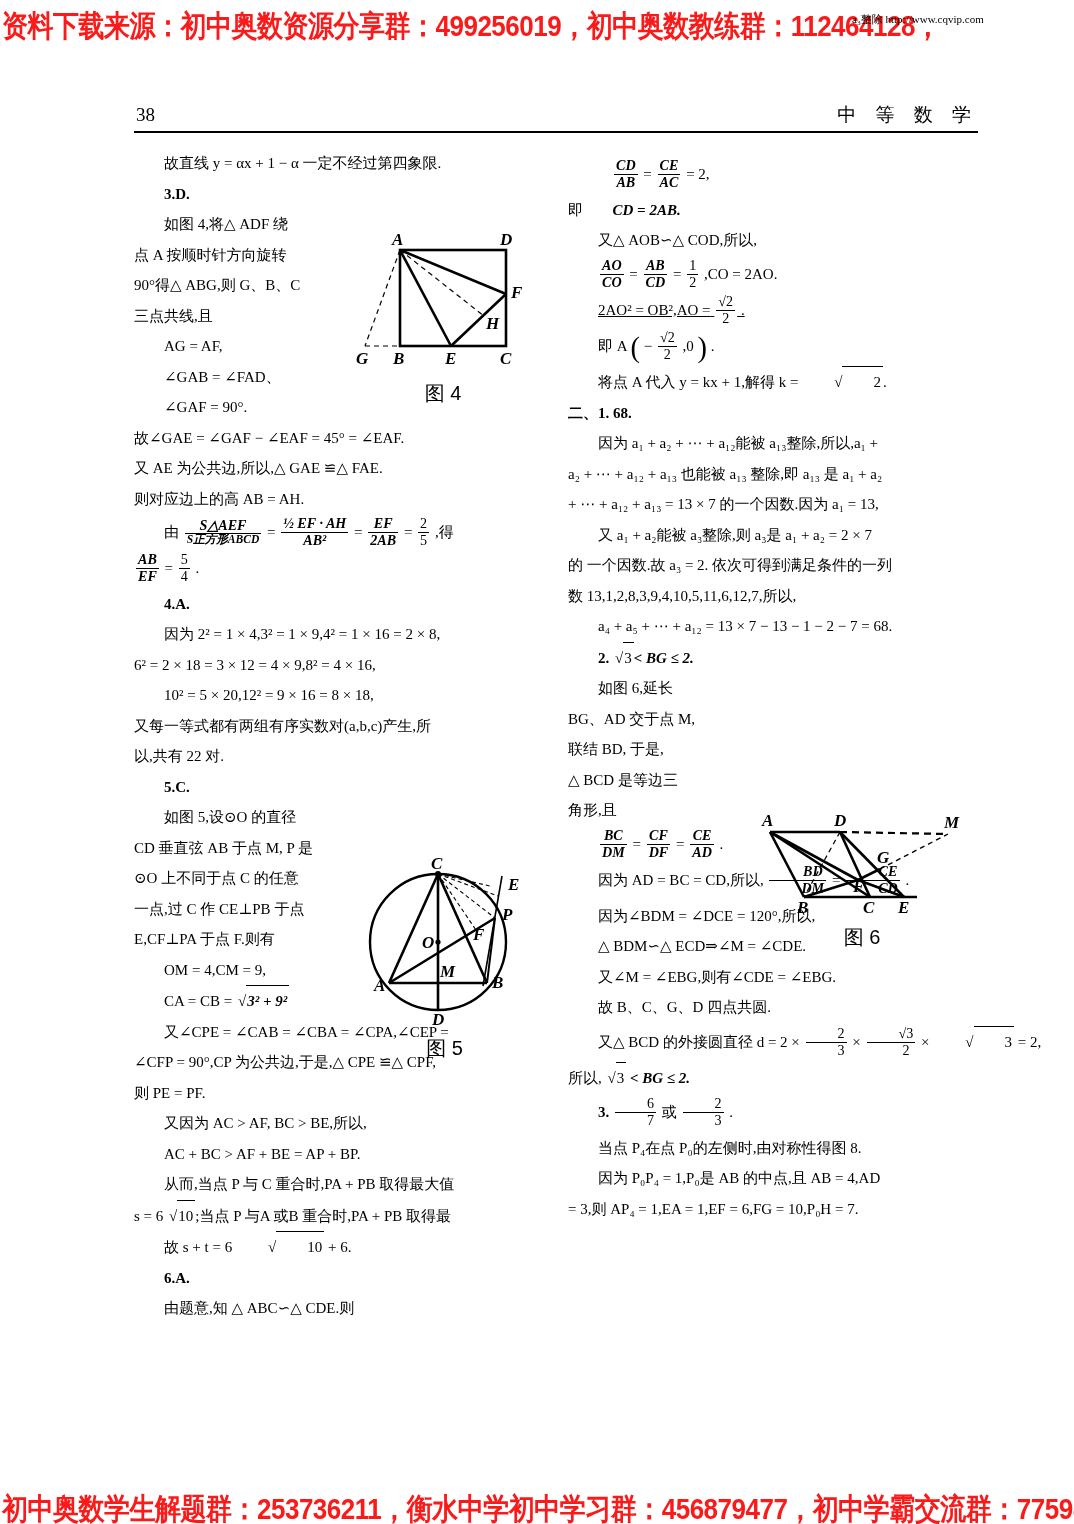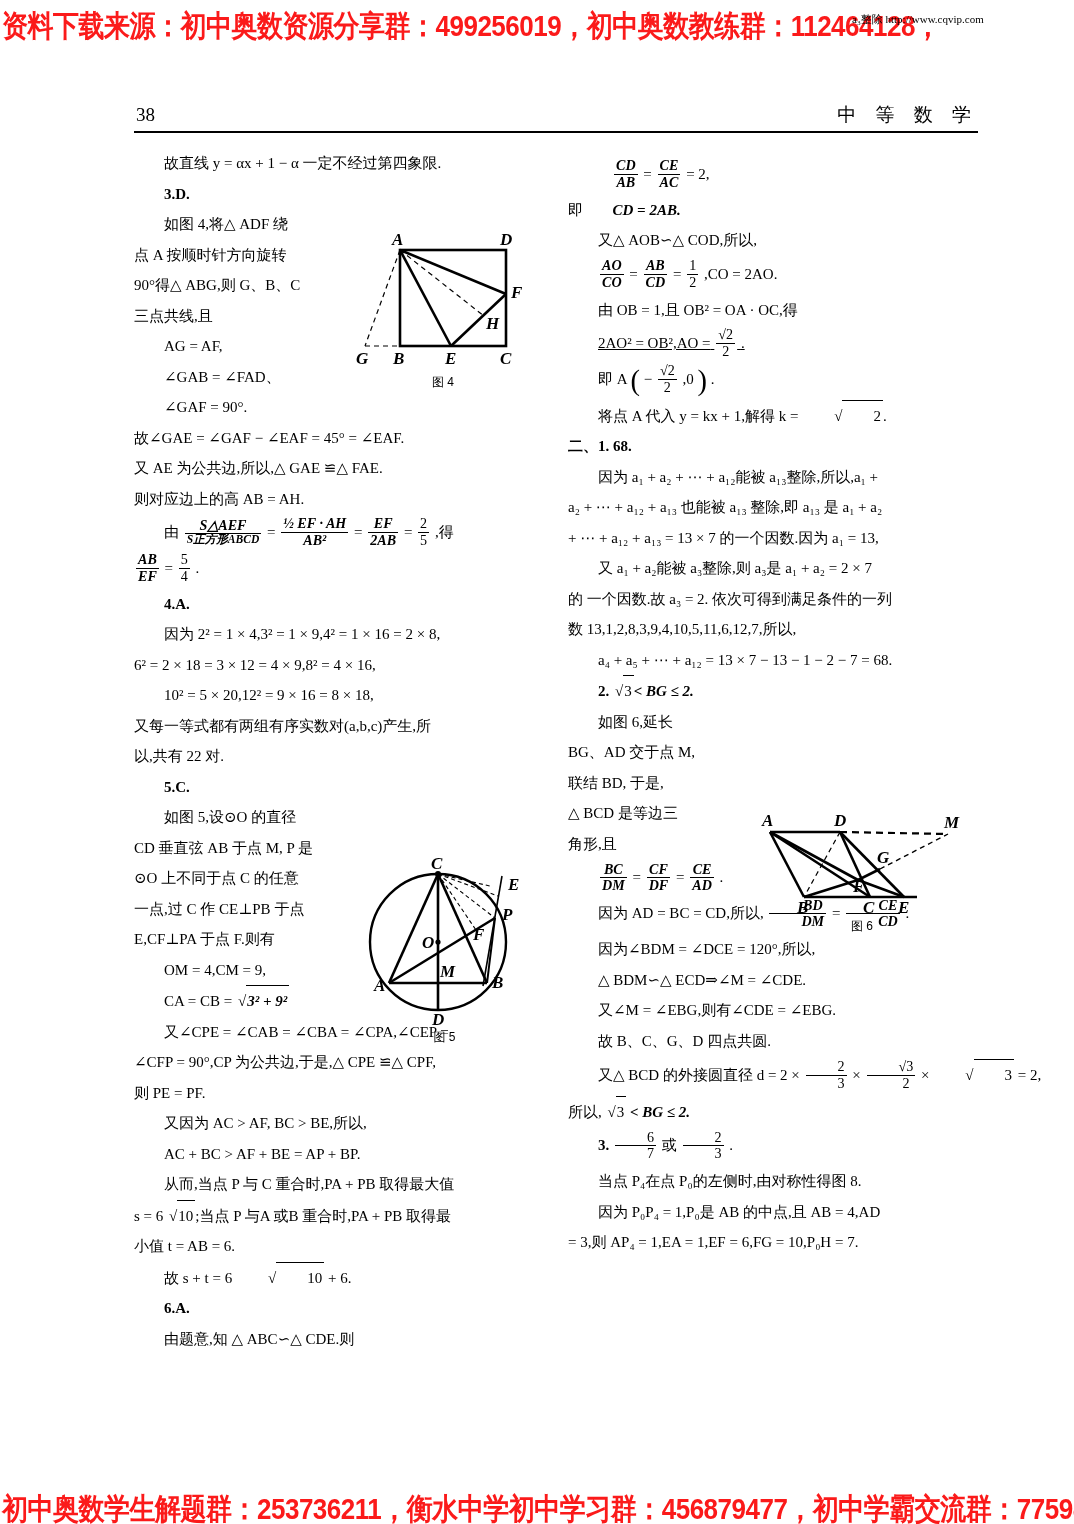--- a/index.html
+++ b/index.html
@@ -123,23 +123,23 @@
   .rad { display: inline-block; position: relative; padding-left: 2px; }
   .rad > .rbody { border-top: 1.3px solid #000; padding: 0 2px 0 1px; display: inline-block; }
 
   
   .disp { margin: 3px 0; }
 
   
   .figbox { position: absolute; }
   .figcap {
     text-align: center;
-    font-size: 12px;
+    font-size: 20px;
     font-family: "Liberation Sans", sans-serif;
-    margin-top: 1px;
+    margin-top: 7px;
   }
   svg { display: block; }
   .lbl { font-family: "Liberation Serif", serif; font-style: italic; font-weight: bold; font-size: 17px; }
 </style>
 </head>
 <body>
 
 <div id="top-banner" class="banner">资料下载来源：初中奥数资源分享群：499256019，初中奥数教练群：112464128，</div>
 <div id="vip-url">a₃整除 http://www.cqvip.com</div>
 
@@ -211,21 +211,20 @@
   <div class="ln ind1">又∠CPE = ∠CAB = ∠CBA = ∠CPA,∠CEP =</div>
   <div class="ln">∠CFP = 90°,CP 为公共边,于是,△ CPE ≌△ CPF,</div>
   <div class="ln">则 PE = PF.</div>
   <div class="ln ind1">又因为 AC &gt; AF, BC &gt; BE,所以,</div>
   <div class="ln ind2">AC + BC &gt; AF + BE = AP + BP.</div>
   <div class="ln ind1">从而,当点 P 与 C 重合时,PA + PB 取得最大值</div>
   <div class="ln">
     <span>s = 6</span>
     <span class="rad">√<span class="rbody">10</span></span><span>;当点 P 与A 或B 重合时,PA + PB 取得最</span>
   </div>
-  <div class="ln">小值 t = AB = 6.</div>
   <div class="ln ind1">
     <span>故 s + t = 6</span>
     <span class="rad">√<span class="rbody">10</span></span>
     <span>+ 6.</span>
   </div>
   <div class="ln ind1 bd">6.A.</div>
   <div class="ln ind1">由题意,知 △ ABC∽△ CDE.则</div>
 </div>
 
 <div class="col" id="col-right">
@@ -247,21 +246,20 @@
 
   <div class="disp ind2" style="white-space:nowrap;">
     <span class="frac"><span class="num it">AO</span><span class="den it">CO</span></span>
     <span>=</span>
     <span class="frac"><span class="num it">AB</span><span class="den it">CD</span></span>
     <span>=</span>
     <span class="frac"><span class="num">1</span><span class="den">2</span></span>
     <span>,CO = 2AO.</span>
   </div>
 
-  <div class="ln ind2">由 OB = 1,且 OB² = OA · OC,得</div>
 
   <div class="disp ind2" style="white-space:nowrap;text-decoration:underline;">
     <span>2AO² = OB²,AO =</span>
     <span class="frac"><span class="num">√2</span><span class="den">2</span></span>
     <span>.</span>
   </div>
 
   <div class="disp ind2" style="white-space:nowrap;">
     <span>即 A</span>
     <span style="font-size:1.9em;vertical-align:-0.22em;">(</span>

